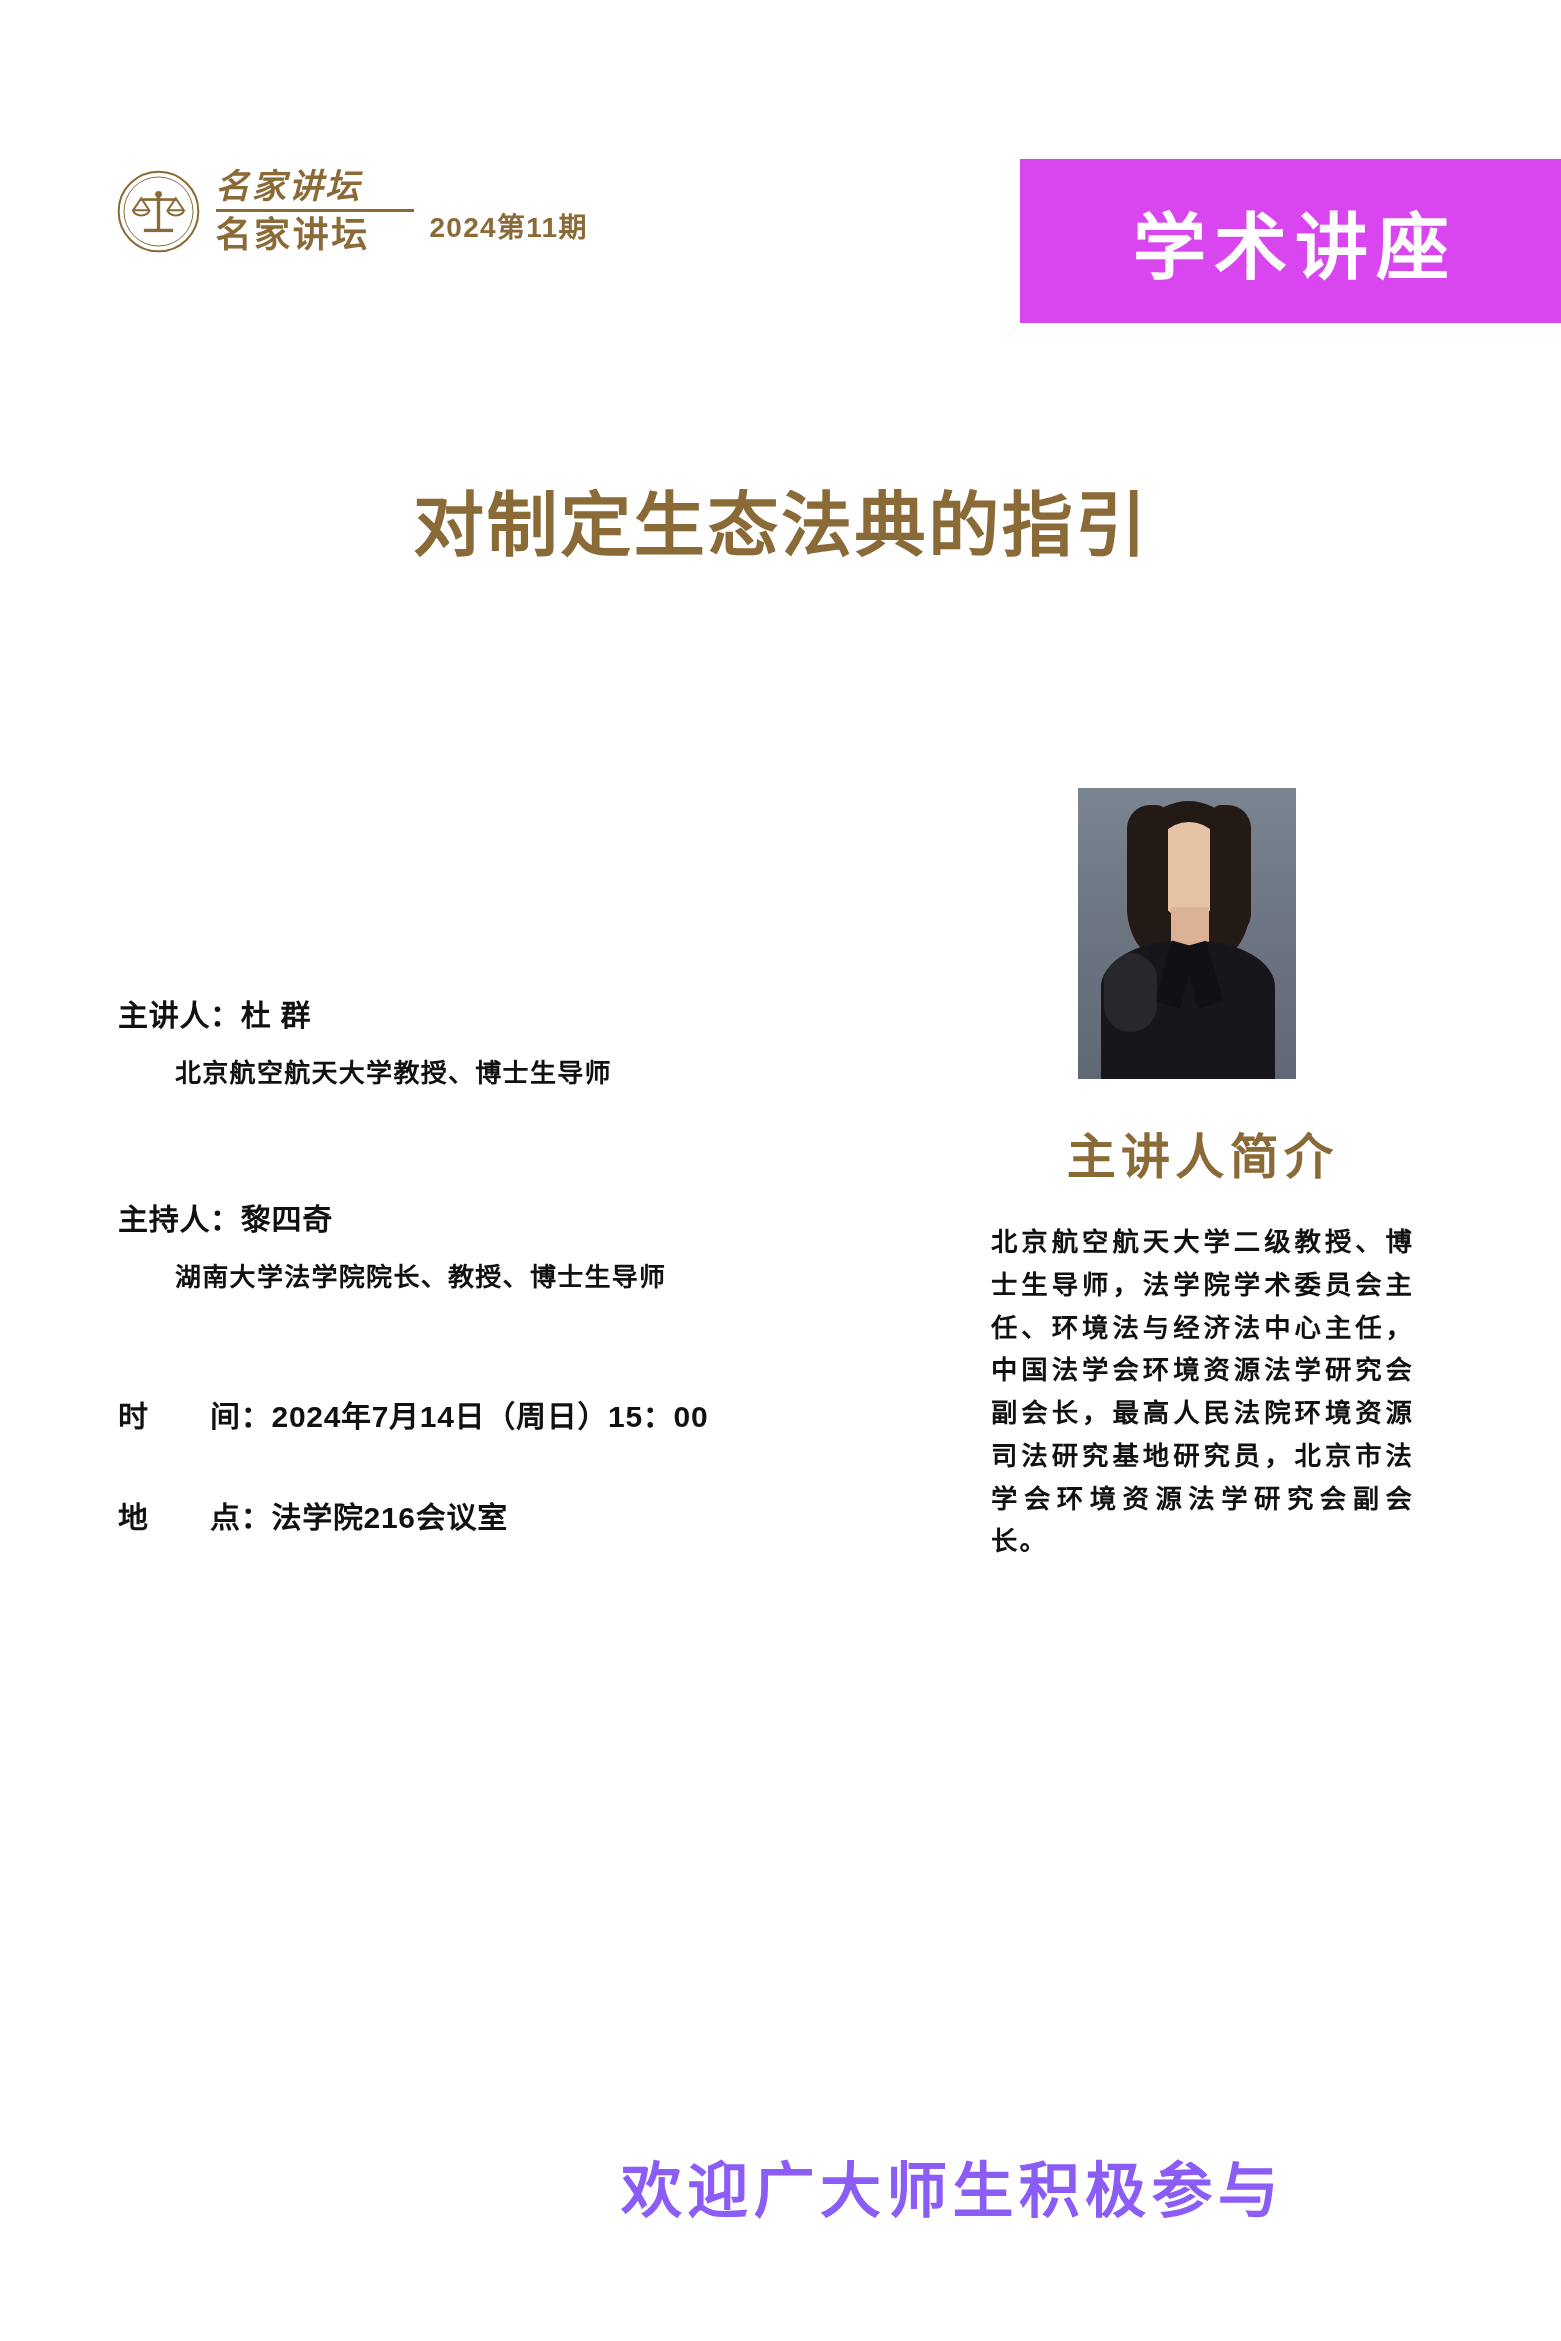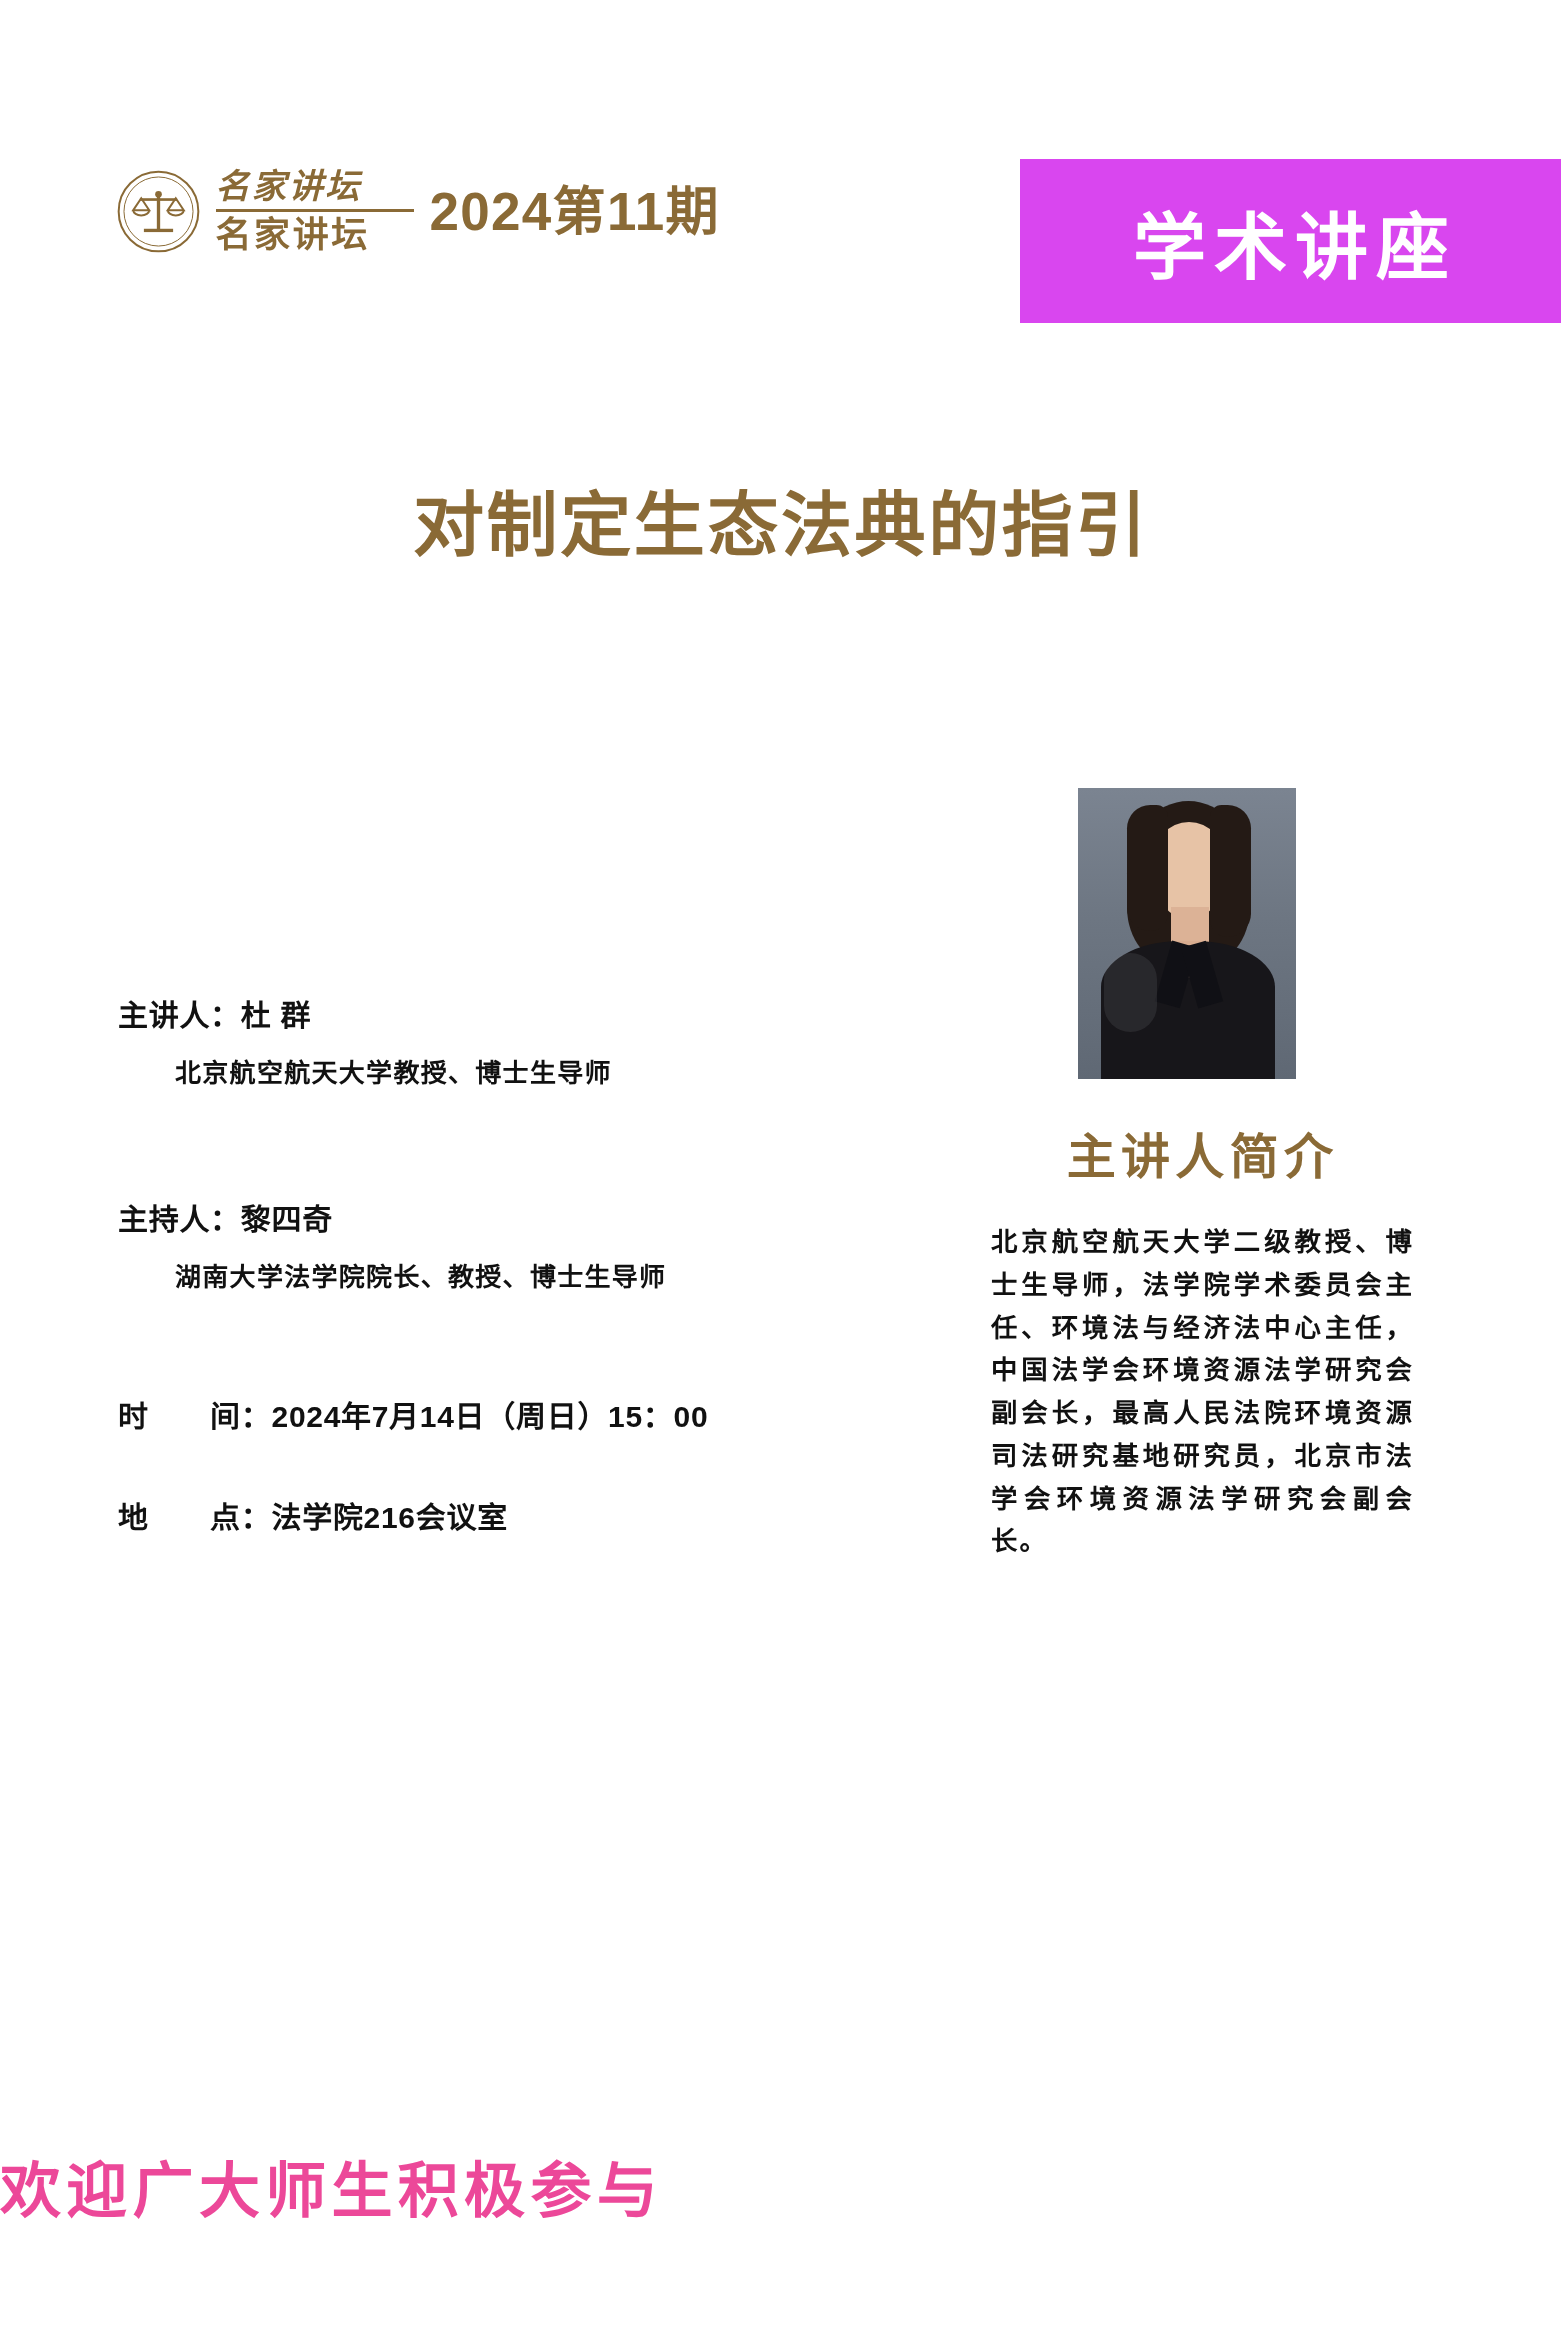--- a/index.html
+++ b/index.html
@@ -75,21 +75,21 @@
     font-weight: bold;
     font-size: 36px;
     letter-spacing: 2.6px;
     color: #8a6a36;
     line-height: 1.05;
   }
 
   .issue {
     font-family: "Liberation Sans", sans-serif;
     font-weight: bold;
-    font-size: 53px;
+    font-size: 28px;
     letter-spacing: 1.3px;
     color: #8a6a36;
     align-self: flex-end;
     padding-bottom: 9.3px;
   }
 
   .badge {
     position: absolute;
     right: 0;
     top: 159px;
@@ -286,26 +286,26 @@
     color: #111111;
     text-align: justify;
   }
 
   
   .footer {
     position: absolute;
     left: 0;
     top: 2141px;
     width: 1284px;
-    text-align: left;
+    text-align: right;
     font-family: "Liberation Sans", sans-serif;
     font-weight: bold;
     font-size: 61px;
     letter-spacing: 5.3px;
-    color: #ec4899;
+    color: #8b5cf6;
   }
 </style>
 </head>
 <body>
 
 <div class="poster">
 
   <div class="header">
 
     <div class="brand-block">

